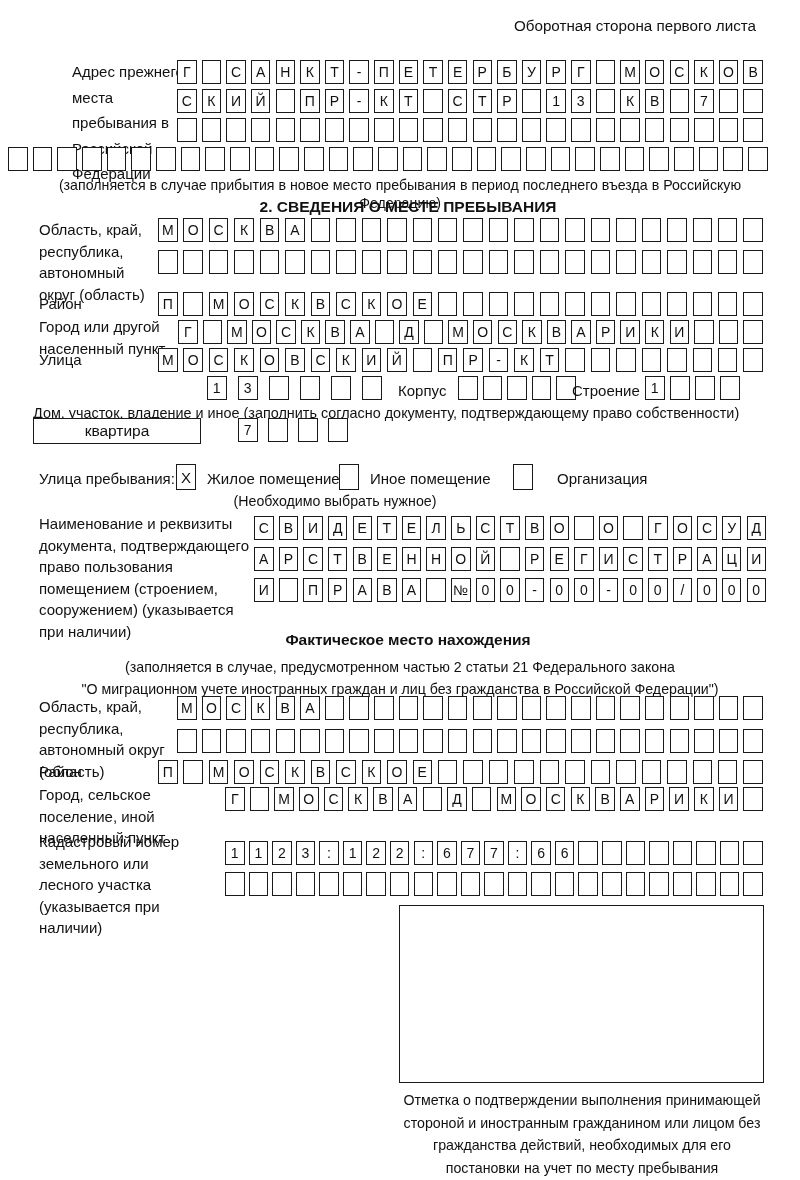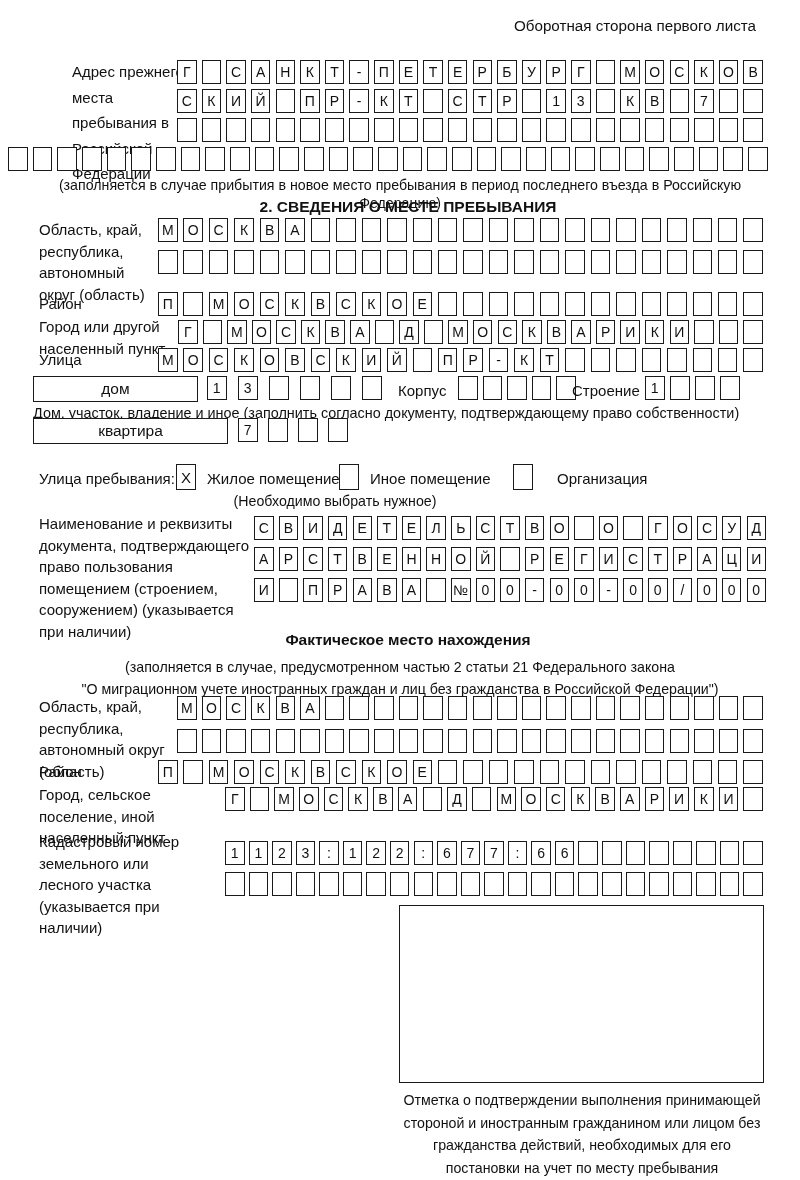--- a/index.html
+++ b/index.html
@@ -284,21 +284,20 @@
       <span class="cell"></span>
       <span class="cell"></span>
       <span class="cell"></span>
       <span class="cell"></span>
       <span class="cell"></span>
       <span class="cell"></span>
       <span class="cell"></span>
       <span class="cell"></span>
     </div>
 
-  <div class="fieldbox" style="left:33px;top:376px;width:165px;height:26px;">дом</div>
   <div class="cells-gap" style="left:207px;top:376px;gap:11.5px;">
       <span class="cell">1</span>
       <span class="cell">3</span>
       <span class="cell"></span>
       <span class="cell"></span>
       <span class="cell"></span>
       <span class="cell"></span>
     </div>
   <div class="lbl" style="left:398px;top:380px;">Корпус</div>
   <div class="cells-gap" style="left:458px;top:376px;gap:5px;">
@@ -310,21 +309,21 @@
     </div>
   <div class="lbl" style="left:572px;top:380px;">Строение</div>
   <div class="cells-gap" style="left:645px;top:376px;gap:5.5px;">
       <span class="cell">1</span>
       <span class="cell"></span>
       <span class="cell"></span>
       <span class="cell"></span>
     </div>
   <div class="note-left" style="left:33px;top:405px;">Дом, участок, владение и иное (заполнить согласно документу, подтверждающему право собственности)</div>
 
-  <div class="fieldbox" style="left:33px;top:418px;width:195px;height:26px;">квартира</div>
+  <div class="fieldbox" style="left:33px;top:418px;width:168px;height:26px;">квартира</div>
   <div class="cells-gap" style="left:238px;top:418px;gap:10.5px;">
       <span class="cell">7</span>
       <span class="cell"></span>
       <span class="cell"></span>
       <span class="cell"></span>
     </div>
 
   <div class="lbl" style="left:39px;top:468px;">Улица пребывания:</div>
   <div class="chk" style="left:176px;top:464px;">X</div>
   <div class="lbl" style="left:207px;top:468px;">Жилое помещение</div>

